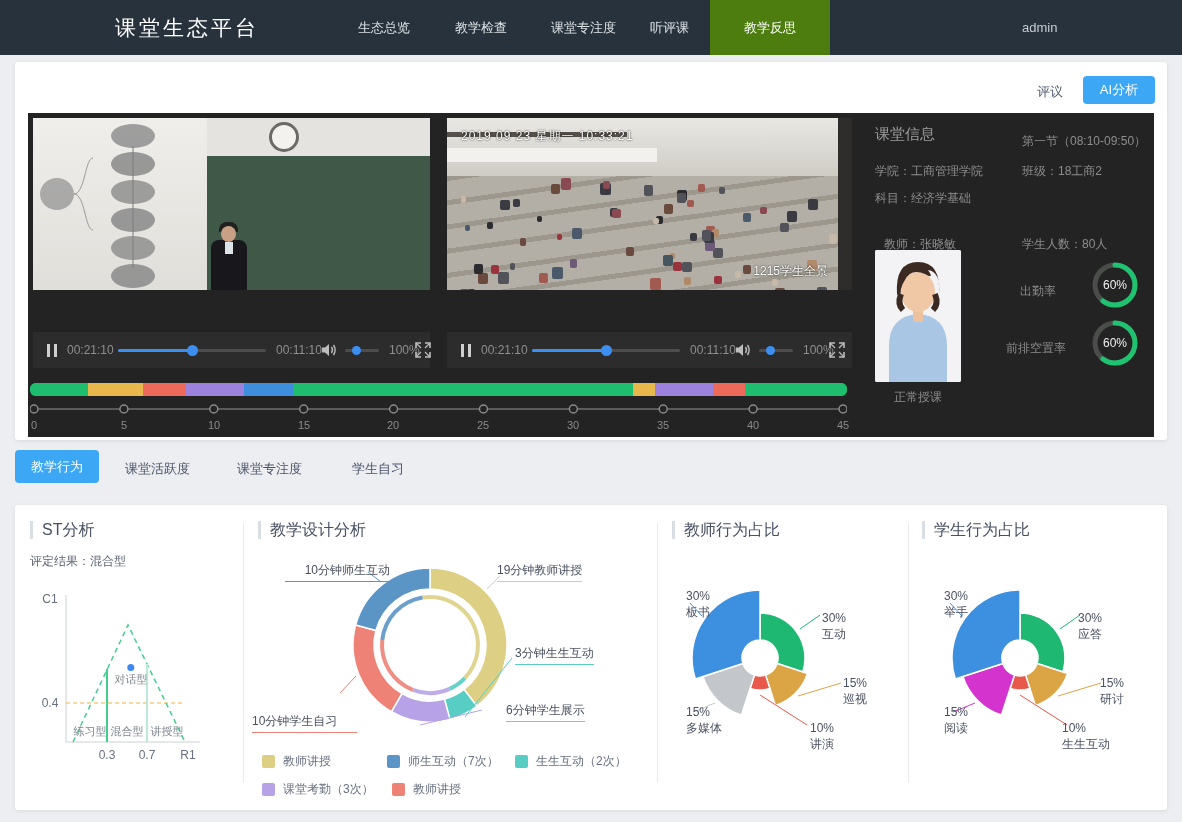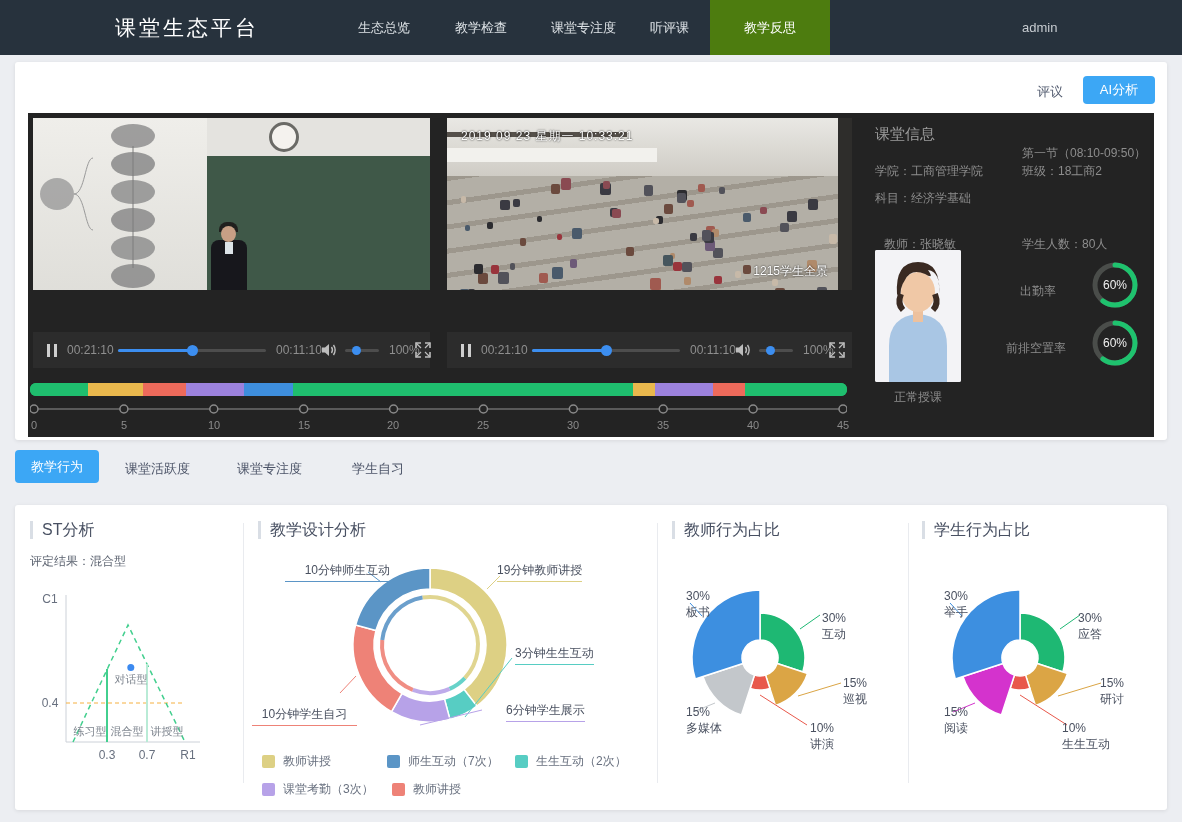--- a/index.html
+++ b/index.html
@@ -344,21 +344,21 @@
         <span class="tick-label" style="left:274px">15</span>
         <span class="tick-label" style="left:363px">20</span>
         <span class="tick-label" style="left:453px">25</span>
         <span class="tick-label" style="left:543px">30</span>
         <span class="tick-label" style="left:633px">35</span>
         <span class="tick-label" style="left:723px">40</span>
         <span class="tick-label" style="left:813px">45</span>
       </div>
 
       <div class="info-t info-title" style="left:847px; top:12px">课堂信息</div>
-      <div class="info-t" style="left:994px; top:32px">第一节（08:10-09:50）</div>
+      <div class="info-t" style="left:994px; top:20px">第一节（08:10-09:50）</div>
       <div class="info-t" style="left:847px; top:50px">学院：工商管理学院</div>
       <div class="info-t" style="left:994px; top:50px">班级：18工商2</div>
       <div class="info-t" style="left:847px; top:77px">科目：经济学基础</div>
       <div class="info-t" style="left:856px; top:123px">教师：张晓敏</div>
       <div class="info-t" style="left:994px; top:123px">学生人数：80人</div>
 
       <div class="photo">
         <svg width="86" height="132">
           <rect width="86" height="132" fill="#f3f3f6"></rect>
           <path d="M14,96 Q14,66 43,64 Q72,66 72,96 L72,132 L14,132 Z" fill="#a9c6e4"></path>
@@ -437,21 +437,21 @@
         <polyline points="237,39 250,26" fill="none" stroke="#ddd084" stroke-width="1"></polyline>
         <polyline points="215,167 262,108" fill="none" stroke="#57cdc3" stroke-width="1"></polyline>
         <polyline points="170,175 232,160" fill="none" stroke="#b7a2e8" stroke-width="1"></polyline>
         <polyline points="106,126 90,143" fill="none" stroke="#ee8277" stroke-width="1"></polyline>
         <polyline points="131,32 118,22" fill="none" stroke="#5b95c6" stroke-width="1"></polyline>
       </svg>
     <div class="callout" style="left: 270px; top: 57px; width: 105px; text-align: right; border-bottom-color: rgb(91, 149, 198);">10分钟师生互动</div>
     <div class="callout" style="left: 482px; top: 57px; border-bottom-color: rgb(221, 208, 132);">19分钟教师讲授</div>
     <div class="callout" style="left: 500px; top: 140px; border-bottom-color: rgb(87, 205, 195);">3分钟生生互动</div>
     <div class="callout" style="left: 491px; top: 197px; border-bottom-color: rgb(183, 162, 232);">6分钟学生展示</div>
-    <div class="callout" style="left: 237px; top: 201px; width: 105px; text-align: center; border-bottom-color: rgb(238, 130, 119);">10分钟学生自习</div>
+    <div class="callout" style="left: 237px; top: 208px; width: 105px; text-align: left; border-bottom-color: rgb(238, 130, 119);">10分钟学生自习</div>
 
     <div class="legend-item" style="left:247px; top:248px">
       <span class="legend-sq" style="background-color: rgb(221, 208, 132);"></span>
       <span>教师讲授</span>
     </div>
     <div class="legend-item" style="left:372px; top:248px">
       <span class="legend-sq" style="background-color: rgb(91, 149, 198);"></span>
       <span>师生互动（7次）</span>
     </div>
     <div class="legend-item" style="left:500px; top:248px">

